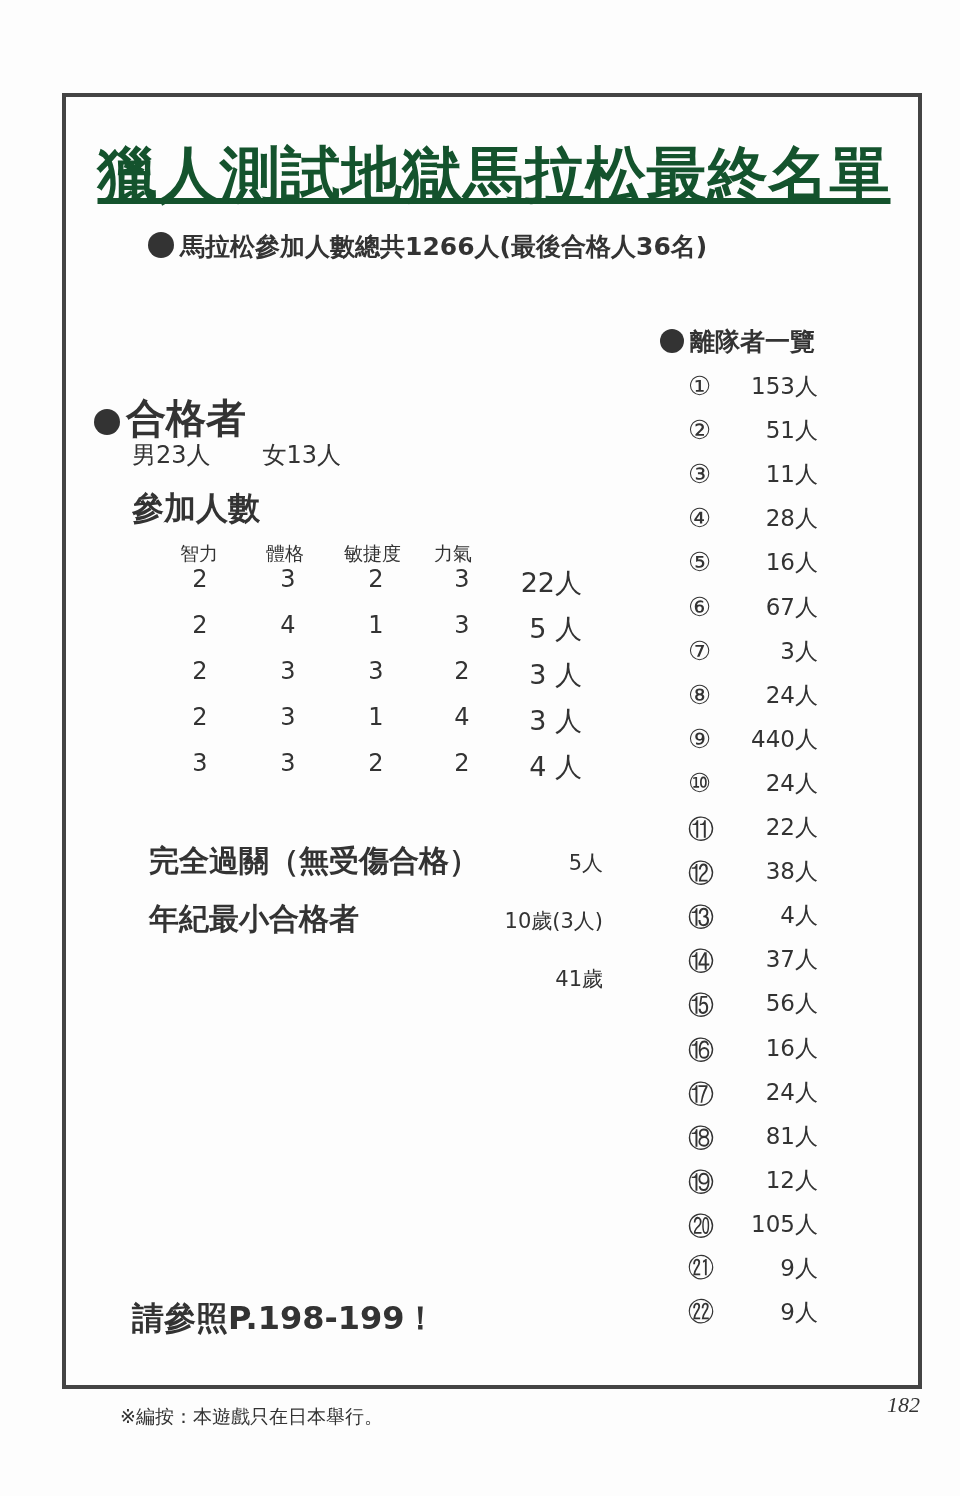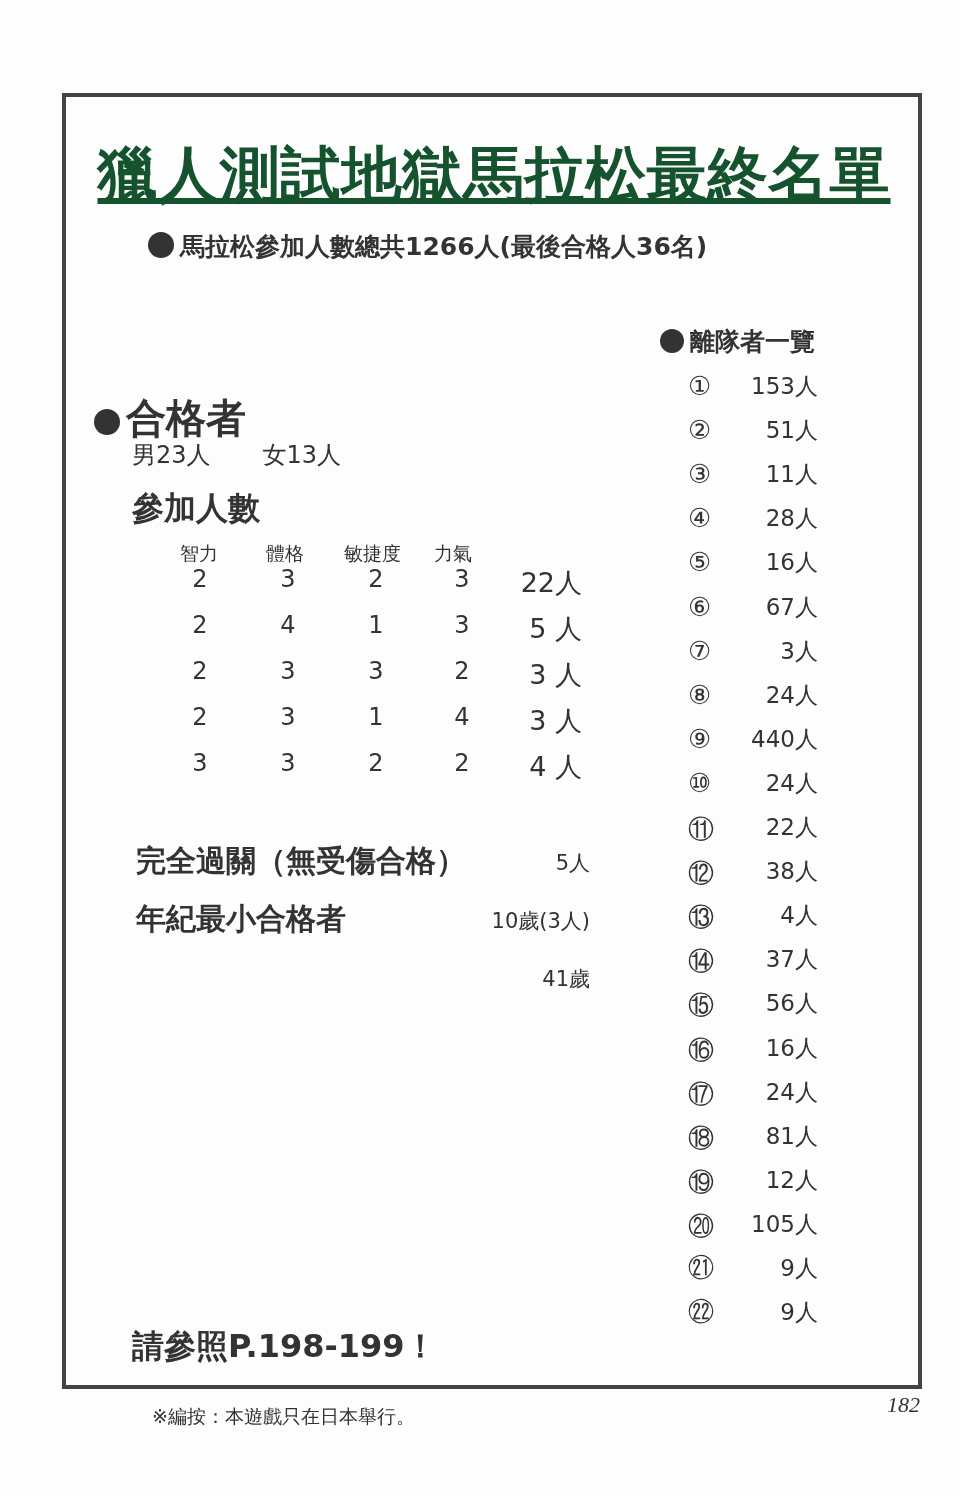--- a/index.html
+++ b/index.html
@@ -26,31 +26,31 @@
     .h-passed { left: 28px; top: 294px; font-size: 40px; }
     .gender { position: absolute; left: 66px; top: 342px; font-size: 24px; white-space: nowrap; }
     .gender span { margin-right: 52px; }
     .h-part { position: absolute; left: 66px; top: 390px; font-size: 32px; font-weight: bold; }
     .stats { position: absolute; left: 100px; top: 444px; }
     .stats .hdr { font-size: 19px; position: absolute; top: 0; white-space: nowrap; }
     .stats .row { position: absolute; height: 40px; font-size: 24px; }
     .stats .cell { position: absolute; width: 40px; text-align: center; }
     .stats .cnt { position: absolute; left: 346px; width: 70px; text-align: right; font-size: 27px; white-space: nowrap; }
     .facts { position: absolute; left: 66px; width: 460px; }
-    .fact { position: absolute; left: 4px; width: 454px; height: 40px; }
+    .fact { position: absolute; left: 17px; width: 454px; height: 40px; }
     .fact .lbl { position: absolute; left: 0; font-size: 30px; font-weight: bold; white-space: nowrap; }
     .fact .val { position: absolute; right: 0; top: 8px; font-size: 21px; white-space: nowrap; }
-    .ref { position: absolute; left: 66px; top: 1200px; font-size: 32px; font-weight: bold; white-space: nowrap; margin-top: 28px; }
+    .ref { position: absolute; left: 66px; top: 1200px; font-size: 32px; font-weight: bold; white-space: nowrap; }
     .dropouts { position: absolute; left: 594px; top: 228px; }
     .dropouts .head { font-size: 25px; font-weight: bold; white-space: nowrap; }
     .drop-list { position: absolute; left: 28px; top: 46px; }
     .drop-item { position: absolute; left: 0; width: 130px; height: 40px; font-size: 23px; }
     .drop-item .num { position: absolute; left: 0; width: 30px; font-size: 26px; }
     .drop-item .val { position: absolute; right: 0; text-align: right; white-space: nowrap; }
-    .note { position: absolute; left: 120px; top: 1404px; font-size: 19px; white-space: nowrap; margin-left: 32px; }
+    .note { position: absolute; left: 120px; top: 1404px; font-size: 19px; white-space: nowrap; }
     .page-num { position: absolute; right: 40px; top: 1392px; font-size: 22px; font-style: italic; font-family: "Liberation Serif", serif; text-align: center; }
   </style>
 </head>
 <body>
 
 <div class="frame">
   <div class="title">獵人測試地獄馬拉松最終名單</div>
   <div class="subtitle">
     <span class="dot"></span><span>馬拉松參加人數總共1266人(最後合格人36名)</span>
   </div>

